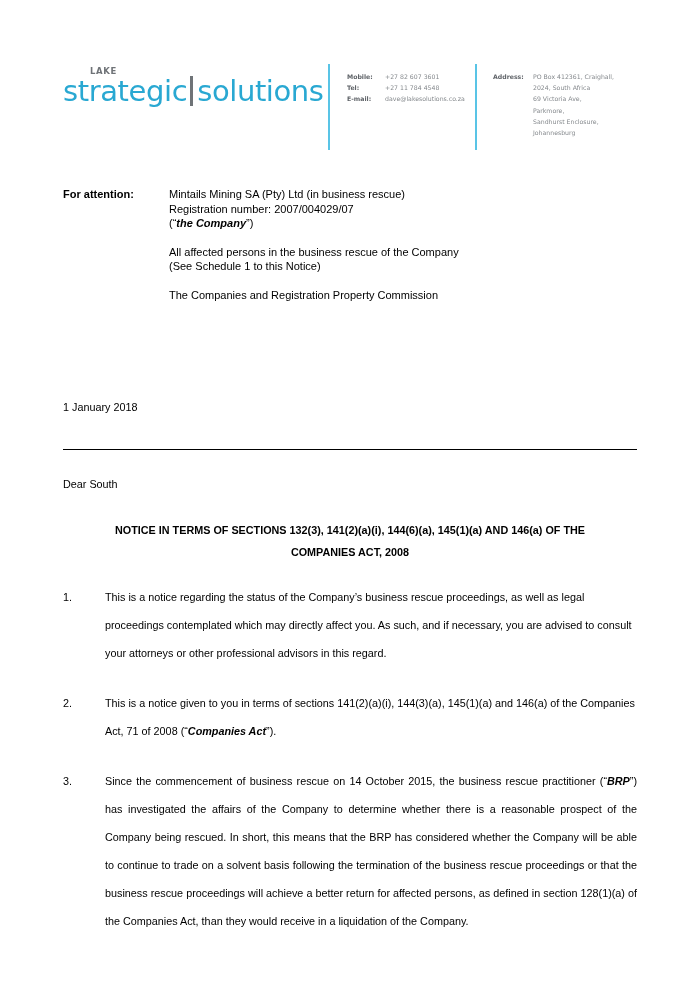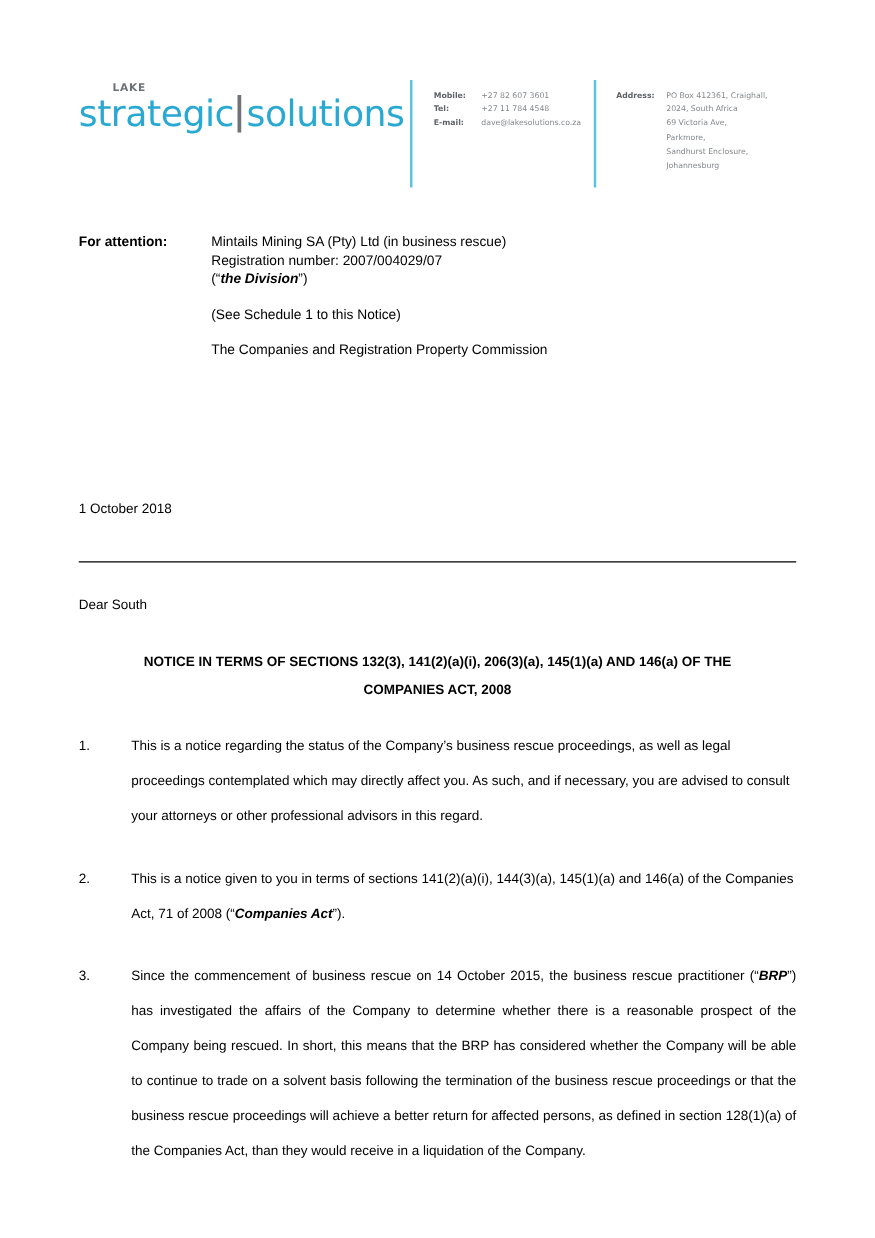--- a/index.html
+++ b/index.html
@@ -238,42 +238,43 @@
   </div>
 
   <div class="attn">
     <div class="attn-label"><span>For attention</span><span>:</span></div>
     <div class="attn-body">
 
 
       <div class="attn-group">
         <div class="attn-line">Mintails Mining SA (Pty) Ltd (in business rescue)</div>
         <div class="attn-line">Registration number: 2007/004029/07</div>
-        <div class="attn-line"><span>(“</span><span class="bi">the Division</span><span>”)</span></div>
+        <div class="attn-line"><span>(“</span><span class="bi">the Company</span><span>”)</span></div>
       </div>
 
       <div class="attn-group">
+        <div class="attn-line">All affected persons in the business rescue of the Company</div>
         <div class="attn-line">(See Schedule 1 to this Notice)</div>
       </div>
 
       <div class="attn-group">
         <div class="attn-line">The Companies and Registration Property Commission</div>
       </div>
 
     </div>
   </div>
 
-  <div class="date-line">1 October 2018</div>
+  <div class="date-line">1 January 2018</div>
 
   <div class="rule"></div>
 
   <div class="salutation">Dear South</div>
 
   <div class="doc-title">
-    <div>NOTICE IN TERMS OF SECTIONS 132(3), 141(2)(a)(i), 206(3)(a), 145(1)(a) AND 146(a) OF THE</div>
+    <div>NOTICE IN TERMS OF SECTIONS 132(3), 141(2)(a)(i), 144(6)(a), 145(1)(a) AND 146(a) OF THE</div>
     <div>COMPANIES ACT, 2008</div>
   </div>
 
   <div class="clauses">
 
     <div class="clause">
       <div class="clause-num">1.</div>
       <div class="clause-text nojust">This is a notice regarding the status of the Company’s business rescue proceedings, as well as legal proceedings contemplated which may directly affect you. As such, and if necessary, you are advised to consult your attorneys or other professional advisors in this regard.</div>
     </div>
 

